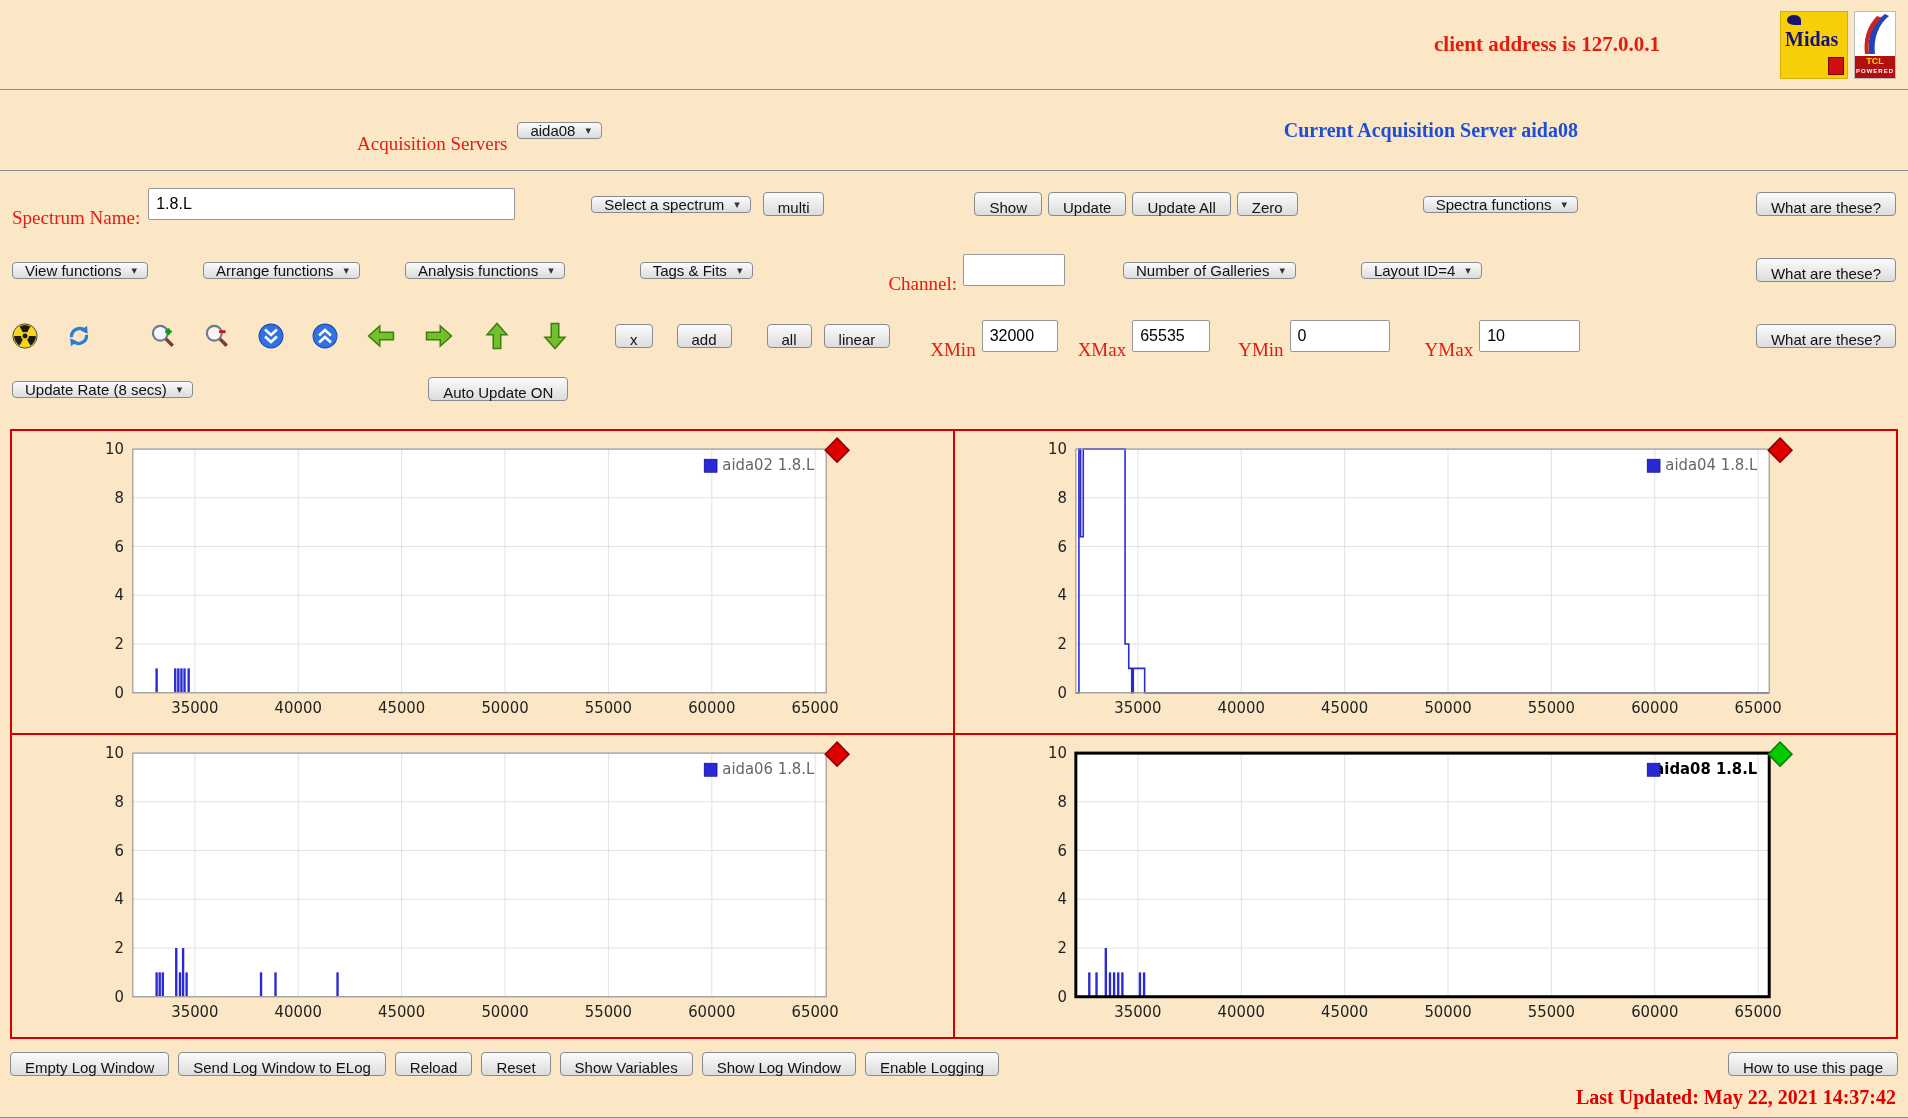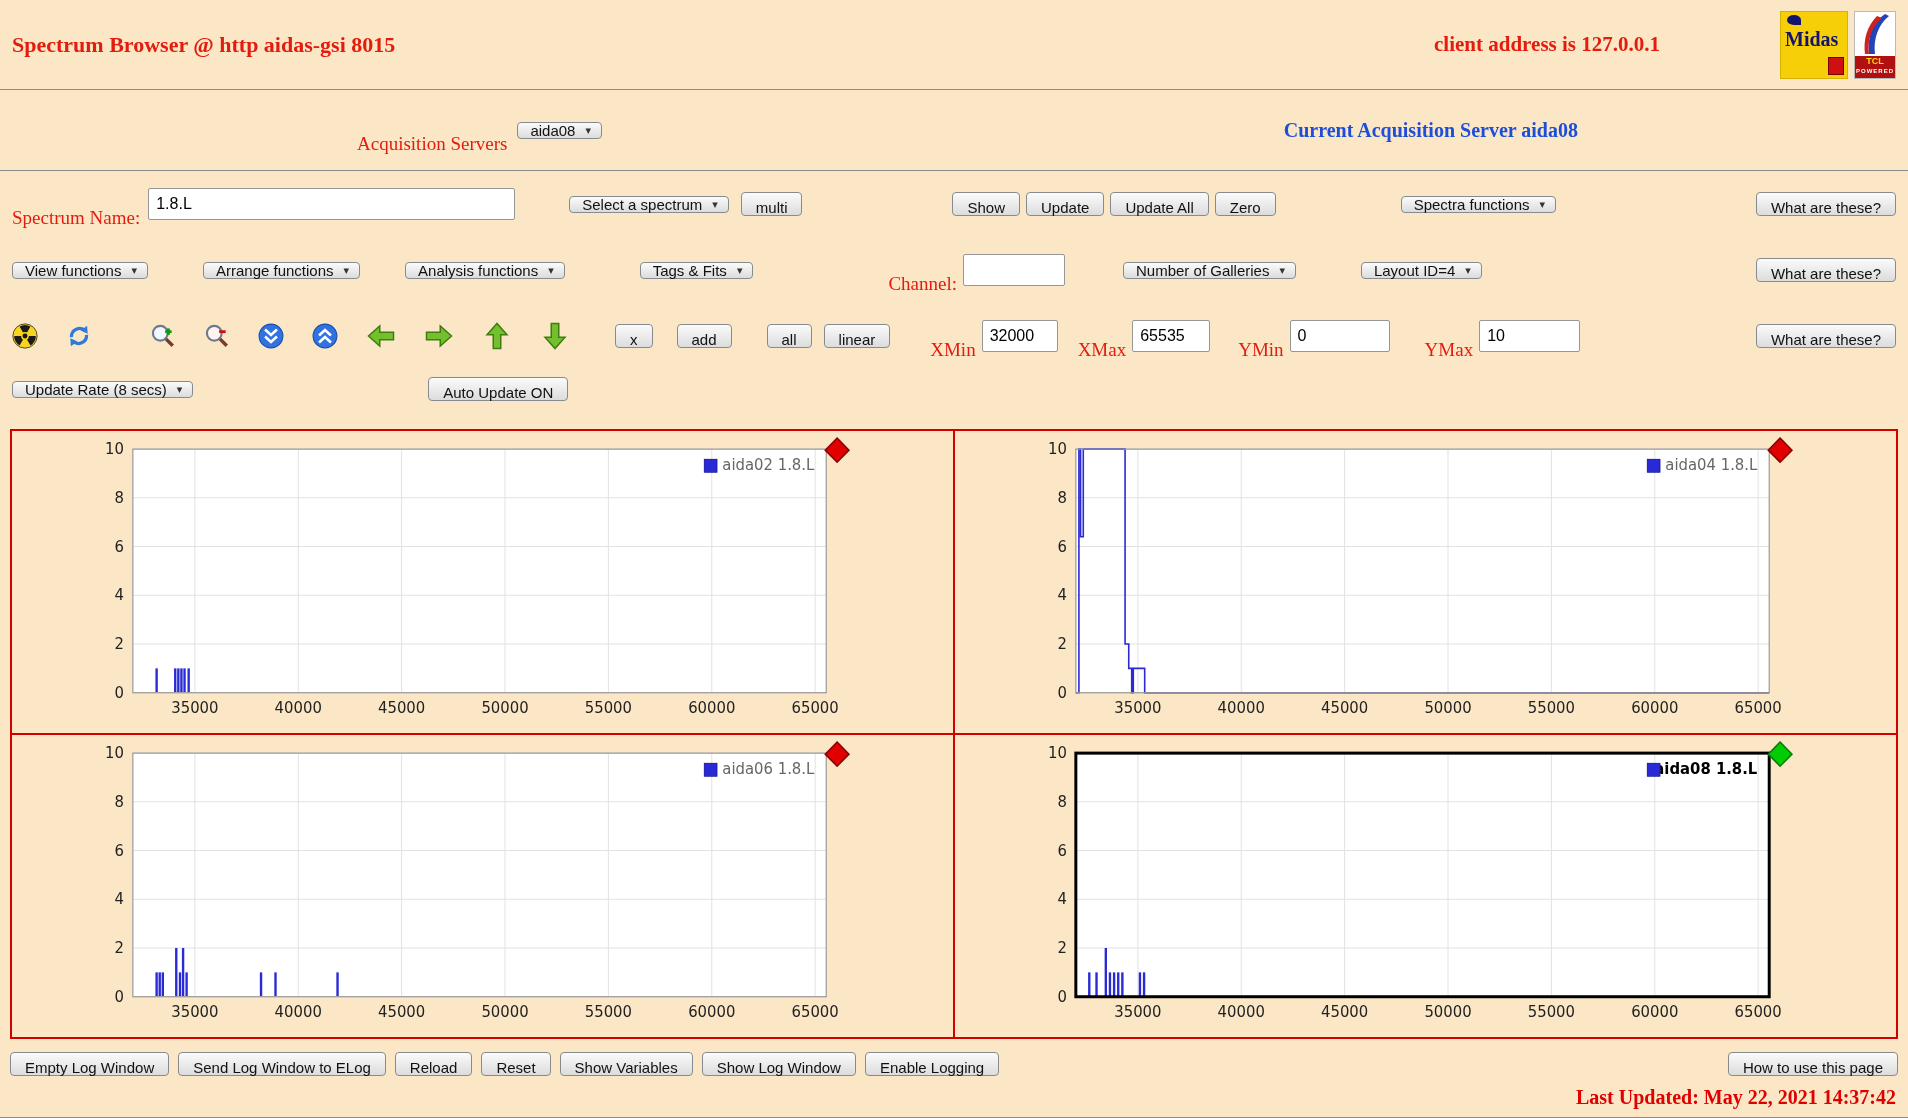--- a/index.html
+++ b/index.html
@@ -28,21 +28,21 @@
   .rlabel{font-family:"Liberation Serif",serif;color:#e41c0e;font-size:19px;white-space:nowrap;margin-top:28px;}
 
   .row{display:flex;align-items:center;padding:8px 12px;}
   .acq-row{padding:15px 12px;}
   .acq-left{margin-left:345px;display:flex;align-items:center;gap:10px;}
   .acq-current{margin-left:auto;margin-right:318px;font-family:"Liberation Serif",serif;font-weight:bold;font-size:20px;color:#1d4ed8;}
 
   .ml6{margin-left:6px;} .ml8{margin-left:8px;} .ml12{margin-left:12px;} .ml20{margin-left:20px;}
   .ml24{margin-left:24px;} .ml28{margin-left:28px;} .ml30{margin-left:30px;}
   .ml35{margin-left:35px;} .ml40{margin-left:40px;} .ml45{margin-left:45px;} .ml55{margin-left:55px;}
-  .ml58{margin-left:58px;} .ml65{margin-left:65px;} .ml75{margin-left:75px;} .ml95{margin-left:54px;}
+  .ml58{margin-left:58px;} .ml65{margin-left:65px;} .ml75{margin-left:75px;} .ml95{margin-left:76px;}
   .ml125{margin-left:125px;} .ml135{margin-left:135px;} .ml150{margin-left:150px;} .ml235{margin-left:235px;}
   .mlA{margin-left:auto;}
 
   .w-spectrum{width:367px;} .w-channel{width:102px;}
   .w-xmin{width:76px;} .w-xmax{width:78px;} .w-ymin{width:100px;} .w-ymax{width:101px;}
 
   .icon{display:inline-flex;align-items:center;justify-content:center;cursor:pointer;}
   .icon-strip{display:flex;align-items:center;gap:28px;}
 
   
@@ -56,21 +56,20 @@
   .bottom-hr{margin-top:8px;}
   .dot{margin:4px 0 0 17px;font-size:13px;color:#222;line-height:8px;}
   .home{display:inline-block;margin:4px 0 11px 12px;font-family:"Liberation Serif",serif;font-size:20px;color:#551a8b;text-decoration:underline;cursor:pointer;}
 </style>
 </head>
 <body>
 
 
 
 <div class="header">
-  <div class="title">Spectrum Browser @ http aidas-gsi 8015</div>
   <div class="client">client address is 127.0.0.1</div>
   <div class="logos">
     <div class="midas">
       <div class="midas-bird"></div>
       <div class="midas-text">Midas</div>
       <div class="midas-red"></div>
     </div>
     <div class="tcl">
       <svg viewBox="0 0 42 46" width="42" height="46">
         <path d="M30 2 C18 10 12 24 14 42 L20 42 C18 26 24 12 34 4 Z" fill="#2244bb"></path>

